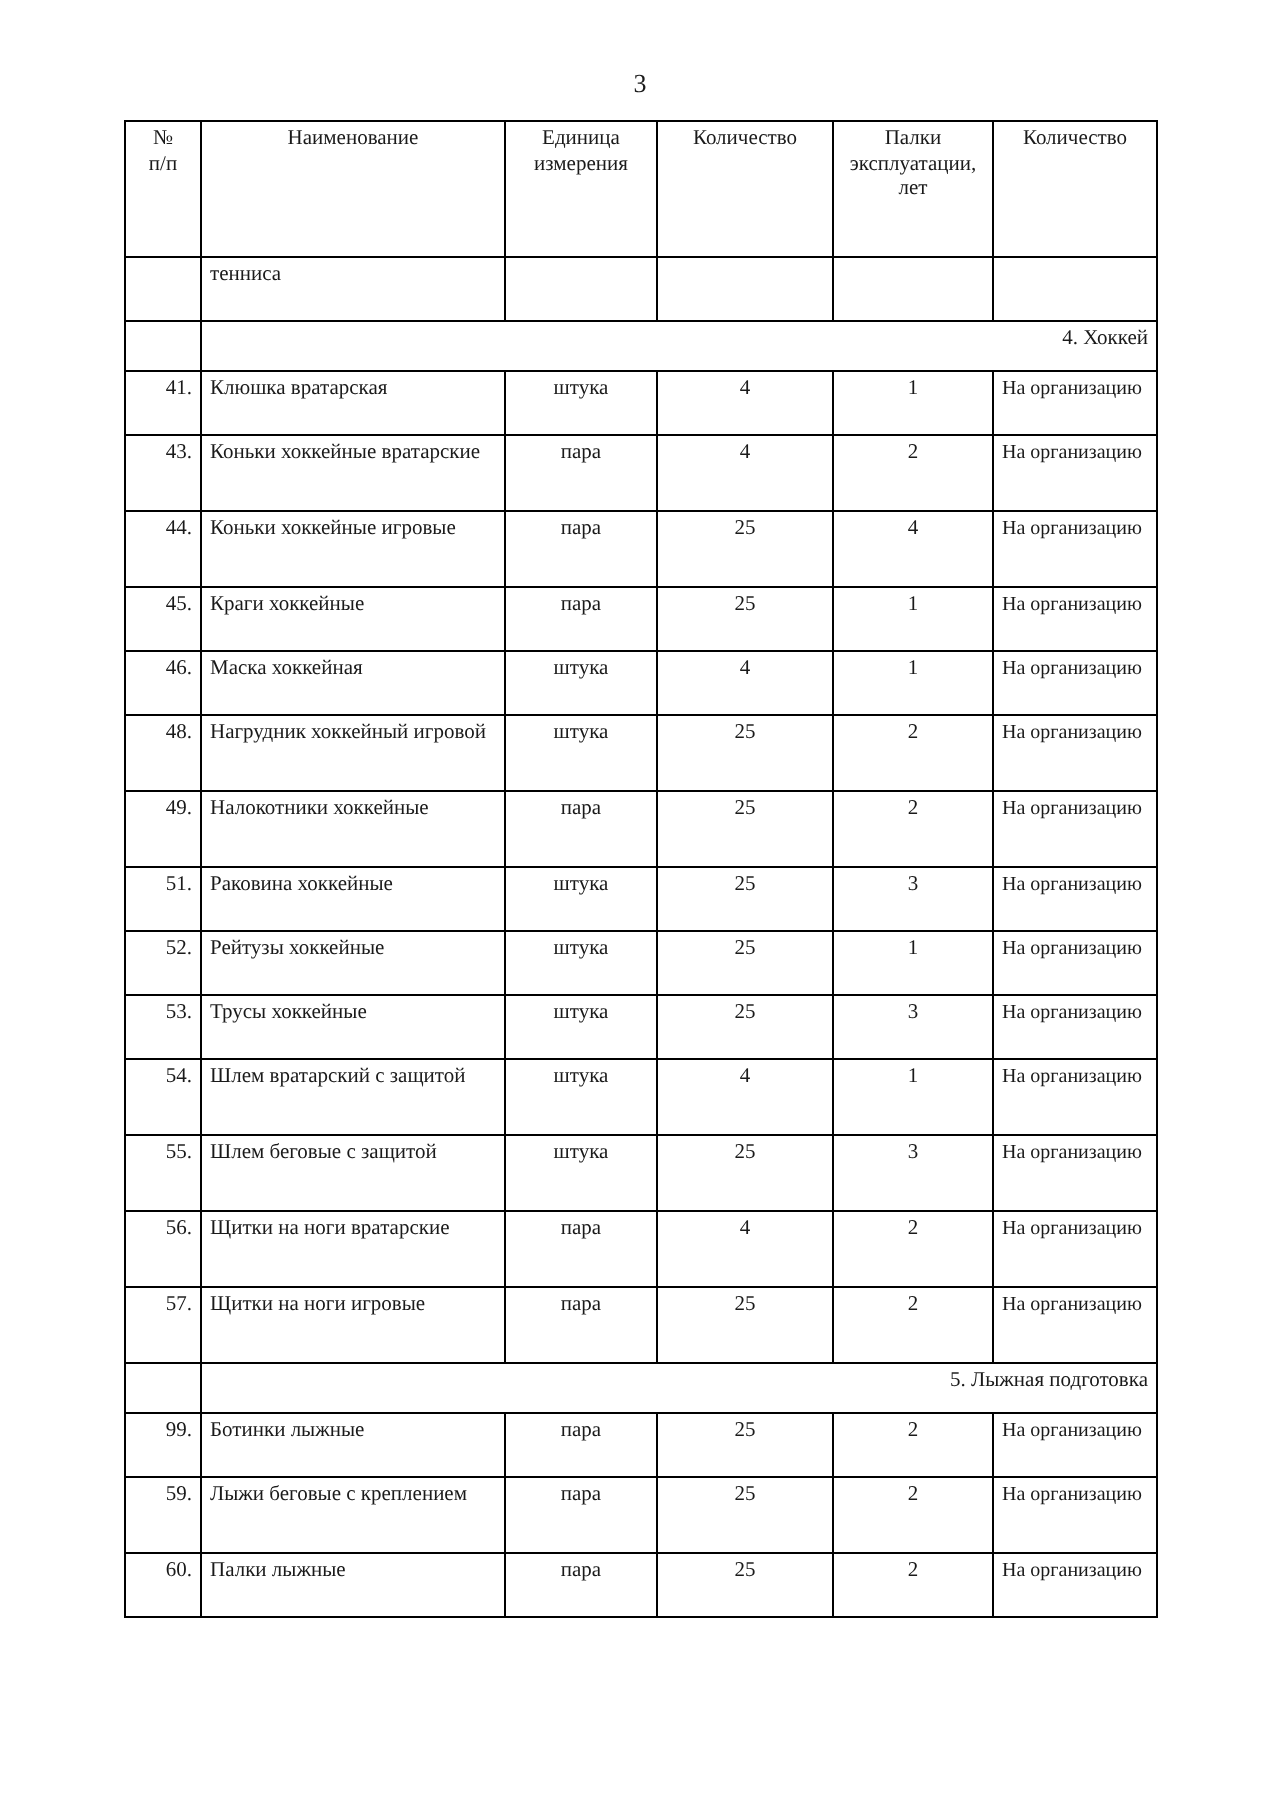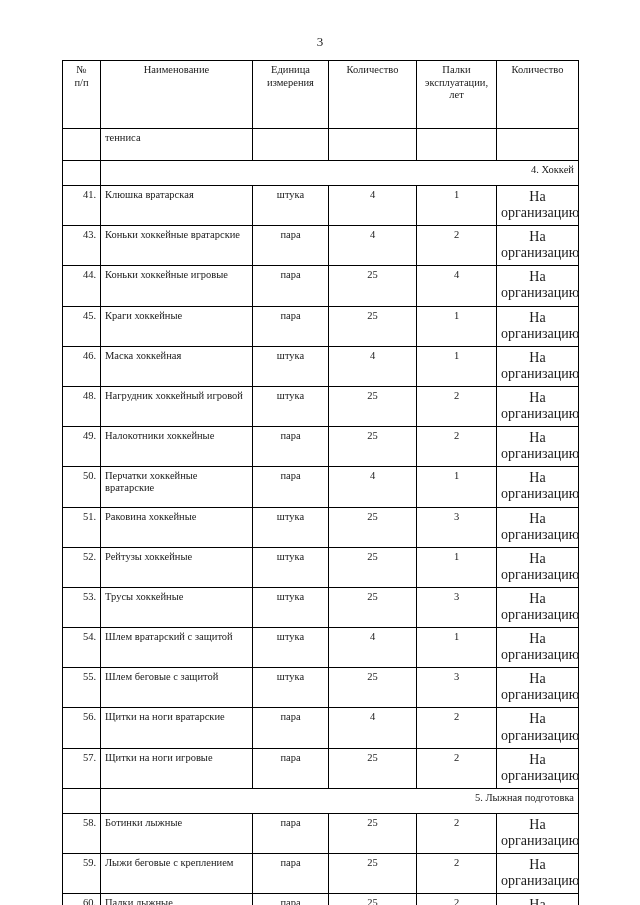--- a/index.html
+++ b/index.html
@@ -73,22 +73,21 @@
     padding-left: 0;
     padding-right: 0;
   }
   .cell-name {
     text-align: left;
   }
   .cell-unit, .cell-qty, .cell-life {
     text-align: center;
   }
   .cell-note {
-    text-align: center;
-    font-size: 14px;
+    font-size: 10px;
   }
   .row-tail td {
     height: 22px;
     margin-top: 10px;
   }
   .section-row td {
     text-align: right;
     height: 17px;
     padding-top: 2px;
     padding-bottom: 2px;
@@ -208,28 +207,20 @@
             <td class="cell-note">На организацию</td>
           </tr>
           <tr class="data two-line">
             <td class="cell-num">49.</td>
             <td class="cell-name">Налокотники хоккейные</td>
             <td class="cell-unit">пара</td>
             <td class="cell-qty">25</td>
             <td class="cell-life">2</td>
             <td class="cell-note">На организацию</td>
           </tr>
-          <tr class="data two-line">
-            <td class="cell-num">50.</td>
-            <td class="cell-name">Перчатки хоккейные вратарские</td>
-            <td class="cell-unit">пара</td>
-            <td class="cell-qty">4</td>
-            <td class="cell-life">1</td>
-            <td class="cell-note">На организацию</td>
-          </tr>
           <tr class="data">
             <td class="cell-num">51.</td>
             <td class="cell-name">Раковина хоккейные</td>
             <td class="cell-unit">штука</td>
             <td class="cell-qty">25</td>
             <td class="cell-life">3</td>
             <td class="cell-note">На организацию</td>
           </tr>
           <tr class="data">
             <td class="cell-num">52.</td>
@@ -277,21 +268,21 @@
             <td class="cell-unit">пара</td>
             <td class="cell-qty">25</td>
             <td class="cell-life">2</td>
             <td class="cell-note">На организацию</td>
           </tr>
           <tr class="section-row">
             <td class="blank">&nbsp;</td>
             <td colspan="5">5. Лыжная подготовка</td>
           </tr>
           <tr class="data">
-            <td class="cell-num">58.</td>
+            <td class="cell-num">99.</td>
             <td class="cell-name">Ботинки лыжные</td>
             <td class="cell-unit">пара</td>
             <td class="cell-qty">25</td>
             <td class="cell-life">2</td>
             <td class="cell-note">На организацию</td>
           </tr>
           <tr class="data two-line">
             <td class="cell-num">59.</td>
             <td class="cell-name">Лыжи беговые с креплением</td>
             <td class="cell-unit">пара</td>

